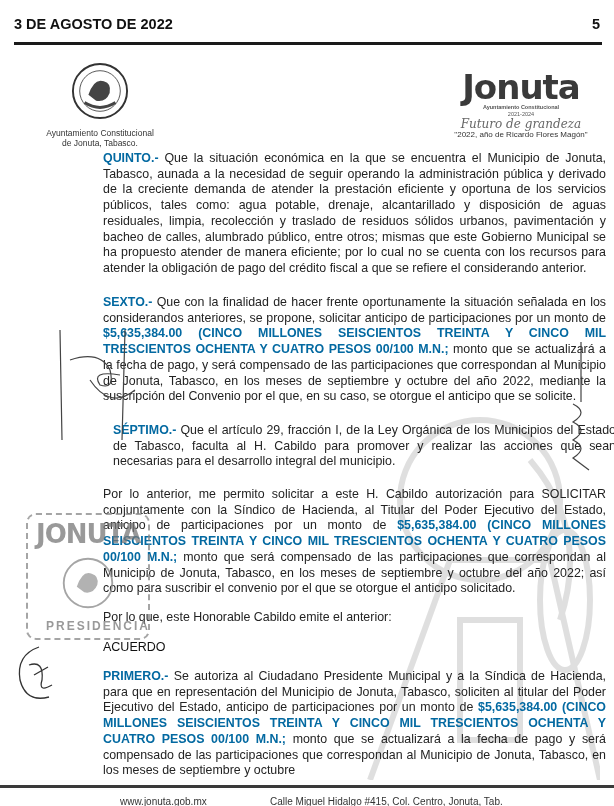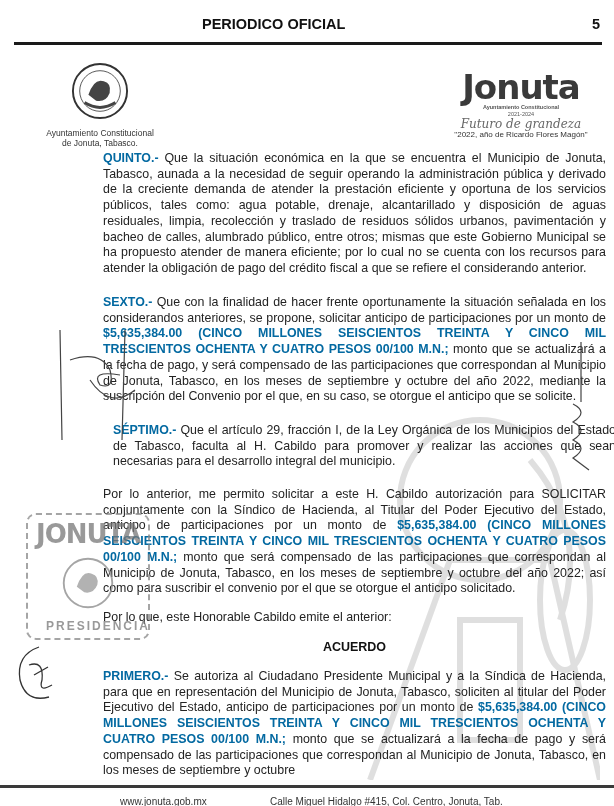--- a/index.html
+++ b/index.html
@@ -23,39 +23,39 @@
   .jonuta-slogan { font-family: "DejaVu Serif", serif; font-style: italic; font-size: 12px; color: #666; line-height: 12px; display: block; }
   .jonuta-quote { font-size: 8px; color: #333; line-height: 10px; display: block; }
 
   .body-text { position: absolute; left: 103px; width: 503px; font-size: 12.4px; line-height: 15.7px; text-align: justify; color: #232323; }
   .body-text b { color: #0369a1; }
   .p-quinto { top: 151px; }
   .p-sexto { top: 295px; }
   .p-septimo { top: 423px; margin-left: 10px; }
   .p-porlo { top: 487px; }
   .p-porloque { top: 610px; }
-  .p-acuerdo { position: absolute; left: 103px; width: 503px; top: 640px; text-align: center; font-weight: bold; font-size: 12.5px; color: #111; }
+  .p-acuerdo { position: absolute; left: 103px; width: 503px; top: 640px; text-align: left; font-weight: normal; font-size: 12.5px; color: #111; }
   .p-primero { top: 669px; }
 
   .footer-rule { position: absolute; left: 0; right: 0; top: 785px; height: 3px; background: #3a3a3a; }
   .footer-web { position: absolute; left: 120px; top: 796px; font-size: 10px; color: #333; text-align: right; }
   .footer-addr { position: absolute; left: 270px; top: 796px; font-size: 10px; color: #333; }
 
   .watermark { position: absolute; left: 330px; top: 360px; width: 270px; height: 420px; opacity: 0.12; pointer-events: none; }
   .stamp { position: absolute; left: 26px; top: 513px; width: 124px; height: 127px; border: 2px dashed #888; border-radius: 10px; opacity: 0.75; }
   .stamp-logo { position: absolute; left: 8px; top: 4px; font-family: "DejaVu Sans", sans-serif; font-weight: bold; font-size: 26px; color: #777; letter-spacing: -1px; }
   .stamp-seal { position: absolute; left: 32px; top: 40px; width: 56px; height: 56px; }
   .stamp-label { position: absolute; left: 18px; top: 104px; font-size: 12px; letter-spacing: 2px; color: #777; font-weight: bold; }
   .signature { position: absolute; pointer-events: none; }
 </style>
 </head>
 <body>
 
 <div class="page-header">
-  <span class="hdr-title">PERIODICO OFICIAL</span>
+  <span class="hdr-date">3 DE AGOSTO DE 2022</span>
   <span class="hdr-page">5</span>
 </div>
 <div class="hdr-rule"></div>
 
 <svg class="watermark" viewBox="0 0 270 420">
   <g fill="none" stroke="#000" stroke-width="6">
     <circle cx="150" cy="140" r="80"></circle>
     <path d="M40 420 L120 200 L220 200 L270 420"></path>
     <rect x="130" y="260" width="60" height="120"></rect>
     <path d="M200 100 Q260 170 230 260"></path>

